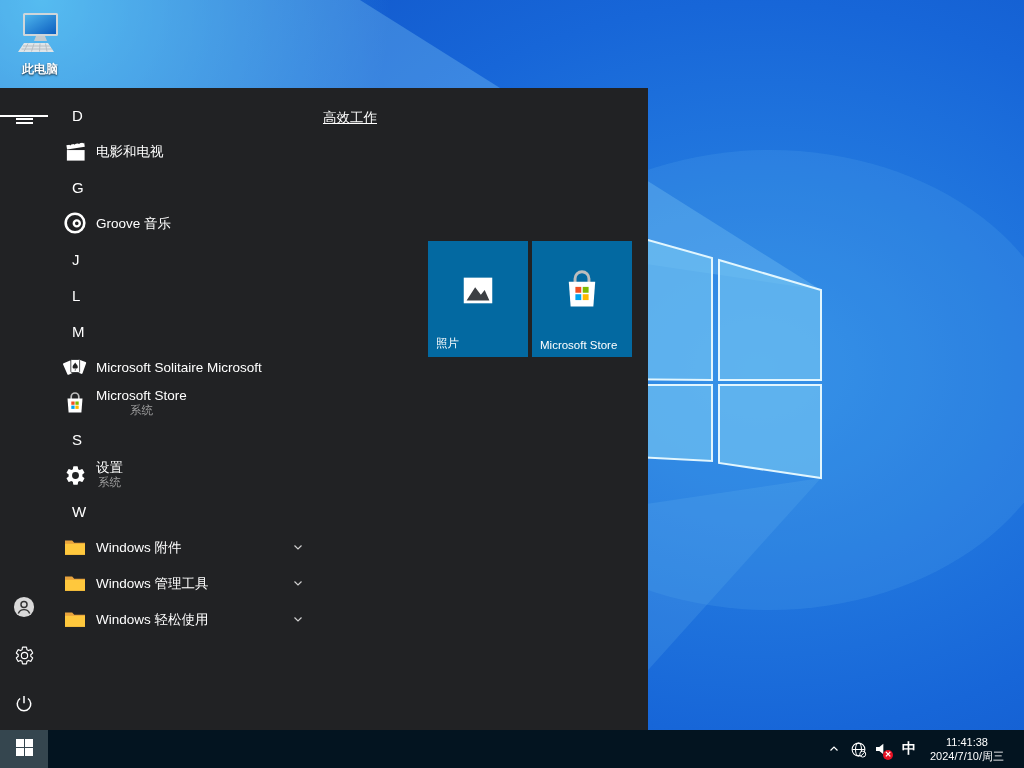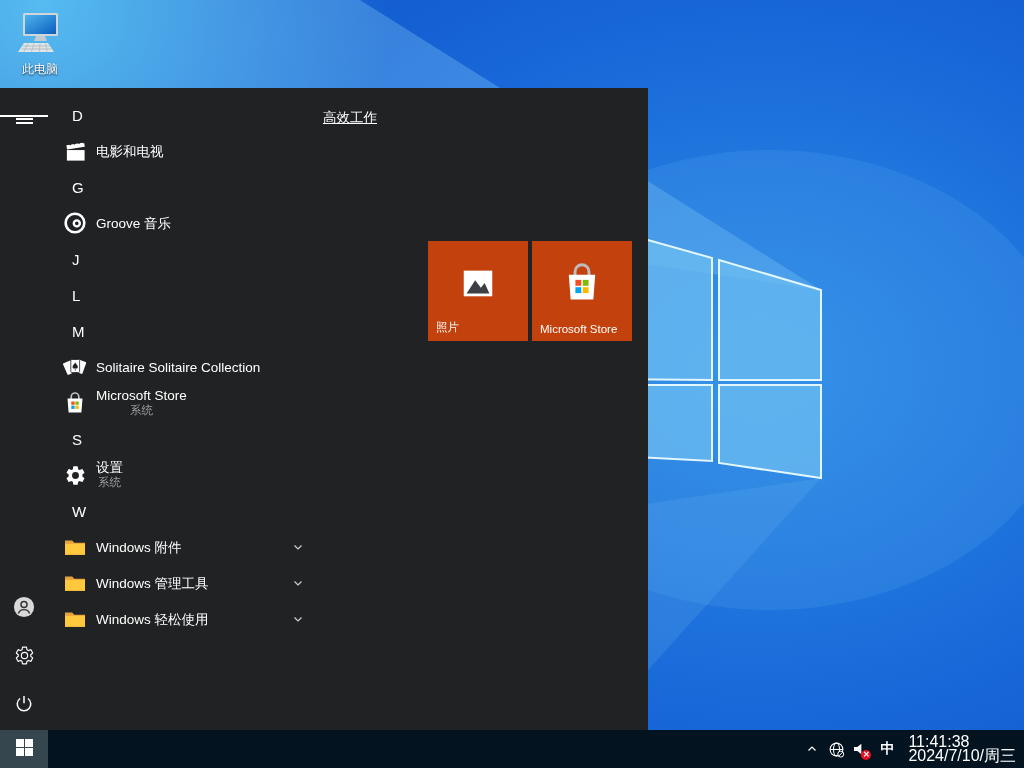--- a/index.html
+++ b/index.html
@@ -10,54 +10,54 @@
   
   .desktop {
     position:absolute; inset:0;
     background:
       radial-gradient(circle at 4% 0%, rgba(70,195,245,.85) 0%, rgba(70,195,245,0) 28%),
       radial-gradient(ellipse 980px 760px at 74% 48%, #2e8ce6 0%, #1766d8 48%, #0a46bb 100%);
   }
   .wallpaper-svg { position:absolute; inset:0; }
 
   
-  .desktop-icon { position:absolute; left:10px; top:8px; width:60px; text-align:center; cursor:default; }
+  .desktop-icon { position:absolute; left:10px; top:8px; width:60px; text-align:center; cursor:default;font-weight:bold; }
   .desktop-icon .dlabel { display:block; margin-top:1px; font-size:12px; color:#fff; text-shadow:0 1px 2px rgba(0,0,0,.8); }
 
   
   .start-menu { position:absolute; left:0; top:88px; width:648px; height:642px; background:#212224; overflow:hidden; }
 
   .rail { position:absolute; left:0; top:0; width:48px; height:100%; }
   .rail-btn { position:absolute; left:0; width:48px; height:44px; display:flex; align-items:center; justify-content:center; color:#fff; }
   .hamburger div { width:17px; height:2px; background:#fff; margin:2.5px 0; }
 
   .app-list { position:absolute; left:48px; top:9px; width:270px; }
   .row { display:flex; align-items:center; height:36px; color:#fff; }
   .row.header .letter { margin-left:24px; font-size:15px; }
   .row .ic { width:24px; height:24px; margin-left:15px; display:flex; align-items:center; justify-content:center; flex:none; }
   .row .txt { margin-left:9px; font-size:13.5px; white-space:nowrap; line-height:15px;text-align:center; }
   .row .sub { display:block; font-size:11.5px; color:#9d9d9d; }
   .row .chev { margin-left:auto; margin-right:14px; display:flex; }
 
   .tiles-title { position:absolute; left:323px; top:21px; font-size:13.5px; color:#fff;text-decoration:underline; }
-  .tile { position:absolute; width:100px; height:100px; background:#c2410c; color:#fff; }
+  .tile { position:absolute; width:100px; height:116px; background:#0369a1; color:#fff; }
   .tile-photos { left:428px; top:153px; }
   .tile-store  { left:532px; top:153px; }
   .tile .tic { position:absolute; left:50%; top:44%; transform:translate(-50%,-50%); }
   .tile .tlabel { position:absolute; left:8px; bottom:6px; font-size:11.5px; white-space:nowrap; }
 
   
   .taskbar { position:absolute; left:0; top:730px; width:1024px; height:38px; background:#031420; }
   .start-button { position:absolute; left:0; top:0; width:48px; height:38px; background:#35464f; display:flex; align-items:center; justify-content:center; }
   .tray { position:absolute; right:0; top:0; height:38px; display:flex; align-items:center; }
   .tray-item { height:38px; display:flex; align-items:center; justify-content:center; color:#fff; }
   .tray-chevron { width:24px; }
   .tray-net, .tray-vol { width:24px; position:relative; }
   .tray-ime { width:30px; font-size:14px; font-weight:bold; }
-  .tray-clock { text-align:left; font-size:16px; line-height:14px; color:#fff; padding:0 8px 0 6px; }
+  .tray-clock { text-align:center; font-size:11px; line-height:14px; color:#fff; padding:0 20px 0 6px; }
   .vol-badge { position:absolute; right:1px; bottom:8px; width:10px; height:10px; background:#e81123; border-radius:50%; color:#fff; font-size:8px; line-height:10px; text-align:center; font-weight:bold; }
 </style>
 </head>
 <body>
 
 <div class="screen">
 
   <div class="desktop">
     <svg class="wallpaper-svg" width="1024" height="768" viewBox="0 0 1024 768">
 
@@ -185,21 +185,21 @@
 
       <div class="row app">
         <span class="ic">
           <svg width="24" height="24" viewBox="0 0 24 24">
             <rect x="2" y="6.5" width="8.5" height="12.5" rx="1" fill="#fff" transform="rotate(-24 6 13)"></rect>
             <rect x="13" y="5.5" width="8.5" height="12.5" rx="1" fill="#fff" transform="rotate(20 17 12)"></rect>
             <rect x="7.8" y="4.5" width="8.8" height="13" rx="1" fill="#fff" stroke="#212224" stroke-width="0.8"></rect>
             <path d="M12.2 7.5c-1 2-2.6 2.8-2.6 4.4 0 1 .8 1.7 1.7 1.7.3 0 .6-.1.9-.2l-.6 2h1.2l-.6-2c.3.1.6.2.9.2.9 0 1.7-.7 1.7-1.7 0-1.6-1.6-2.4-2.6-4.4z" fill="#212224"></path>
           </svg>
         </span>
-        <span class="txt">Solitaire Solitaire Collection</span>
+        <span class="txt">Microsoft Solitaire Microsoft</span>
       </div>
 
       <div class="row app">
         <span class="ic">
           <svg width="24" height="24" viewBox="0 0 24 24">
             <path d="M8.2 8V5.8a3.8 3.8 0 0 1 7.6 0V8" fill="none" stroke="#bdbdbd" stroke-width="1.7"></path>
             <path d="M4.5 7.5h15L18.4 21.5H5.6z" fill="#fff"></path>
             <g>
               <rect x="8.3" y="10.5" width="3.3" height="3.3" fill="#f25022"></rect>
               <rect x="12.4" y="10.5" width="3.3" height="3.3" fill="#7fba00"></rect>

